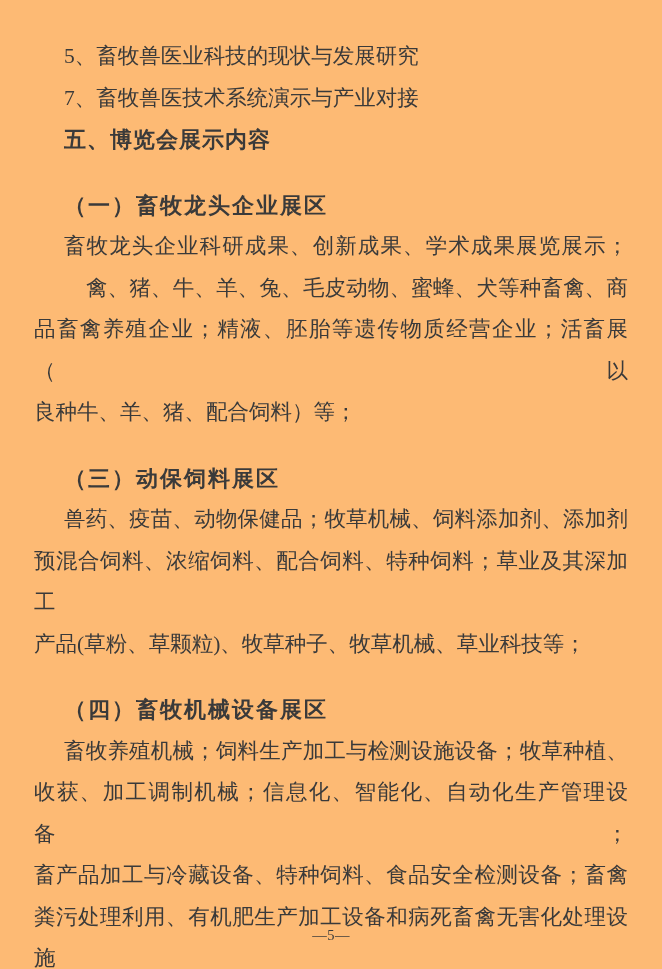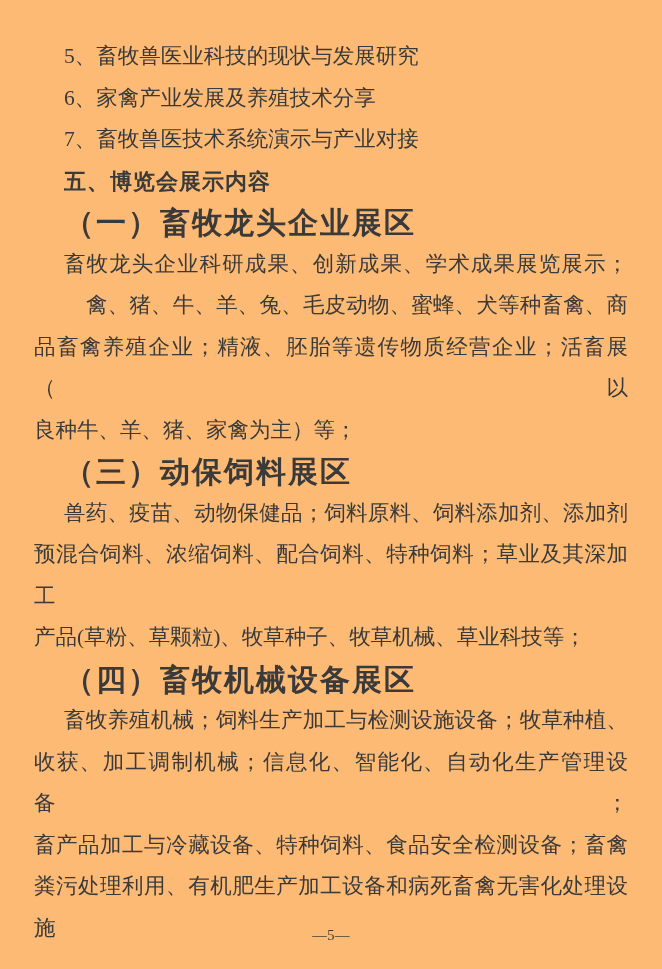--- a/index.html
+++ b/index.html
@@ -34,51 +34,51 @@
   .i2 { text-indent: 52px; }
   .hs {
     font-family: "Liberation Sans", sans-serif;
     font-weight: bold;
     font-size: 22px;
     letter-spacing: 1px;
   }
   .hk {
     font-family: "Liberation Serif", serif;
     font-weight: bold;
-    font-size: 30px;
+    font-size: 22px;
     letter-spacing: 2px;
+    margin-top: 24px;
   }
   .footer {
     position: absolute;
     left: 0;
     right: 0;
     top: 925px;
     text-align: center;
     font-family: "Liberation Serif", serif;
     font-size: 14.5px;
     line-height: 20px;
     color: #3a3a3a;
     letter-spacing: 0.5px;
   }
 </style>
 </head>
 <body>
 
 <div class="page">
   <p class="ln i1 end">5、畜牧兽医业科技的现状与发展研究</p>
-  <p class="ln i1 end">6、家禽产业发展及养殖技术分享</p>
   <p class="ln i1 end">7、畜牧兽医技术系统演示与产业对接</p>
   <p class="ln i1 end hs">五、博览会展示内容</p>
   <p class="ln i1 end hk">（一）畜牧龙头企业展区</p>
   <p class="ln i1">畜牧龙头企业科研成果、创新成果、学术成果展览展示；</p>
   <p class="ln i2">禽、猪、牛、羊、兔、毛皮动物、蜜蜂、犬等种畜禽、商</p>
   <p class="ln">品畜禽养殖企业；精液、胚胎等遗传物质经营企业；活畜展（以</p>
-  <p class="ln end">良种牛、羊、猪、家禽为主）等；</p>
+  <p class="ln end">良种牛、羊、猪、配合饲料）等；</p>
   <p class="ln i1 end hk">（三）动保饲料展区</p>
-  <p class="ln i1">兽药、疫苗、动物保健品；饲料原料、饲料添加剂、添加剂</p>
+  <p class="ln i1">兽药、疫苗、动物保健品；牧草机械、饲料添加剂、添加剂</p>
   <p class="ln">预混合饲料、浓缩饲料、配合饲料、特种饲料；草业及其深加工</p>
   <p class="ln end">产品(草粉、草颗粒)、牧草种子、牧草机械、草业科技等；</p>
   <p class="ln i1 end hk">（四）畜牧机械设备展区</p>
   <p class="ln i1">畜牧养殖机械；饲料生产加工与检测设施设备；牧草种植、</p>
   <p class="ln">收获、加工调制机械；信息化、智能化、自动化生产管理设备；</p>
   <p class="ln">畜产品加工与冷藏设备、特种饲料、食品安全检测设备；畜禽</p>
   <p class="ln">粪污处理利用、有机肥生产加工设备和病死畜禽无害化处理设施</p>
 
   <div class="footer">—5—</div>
 </div>

